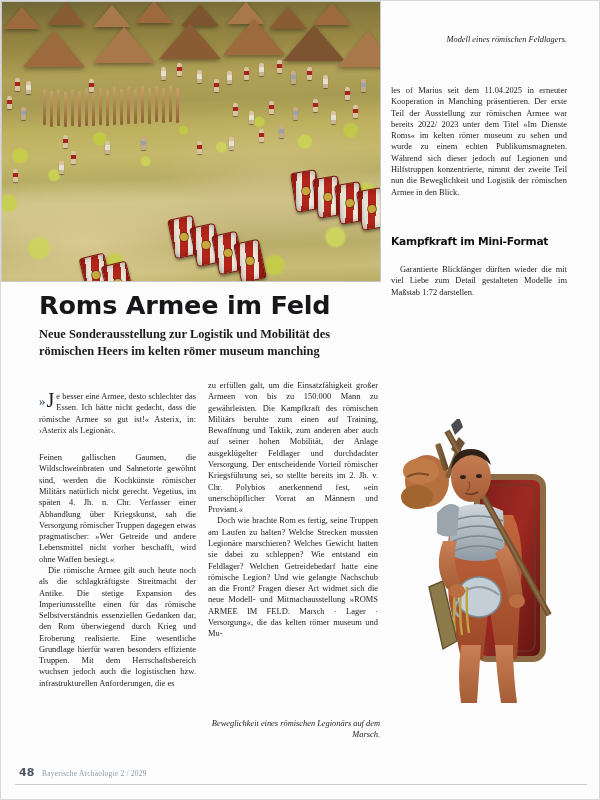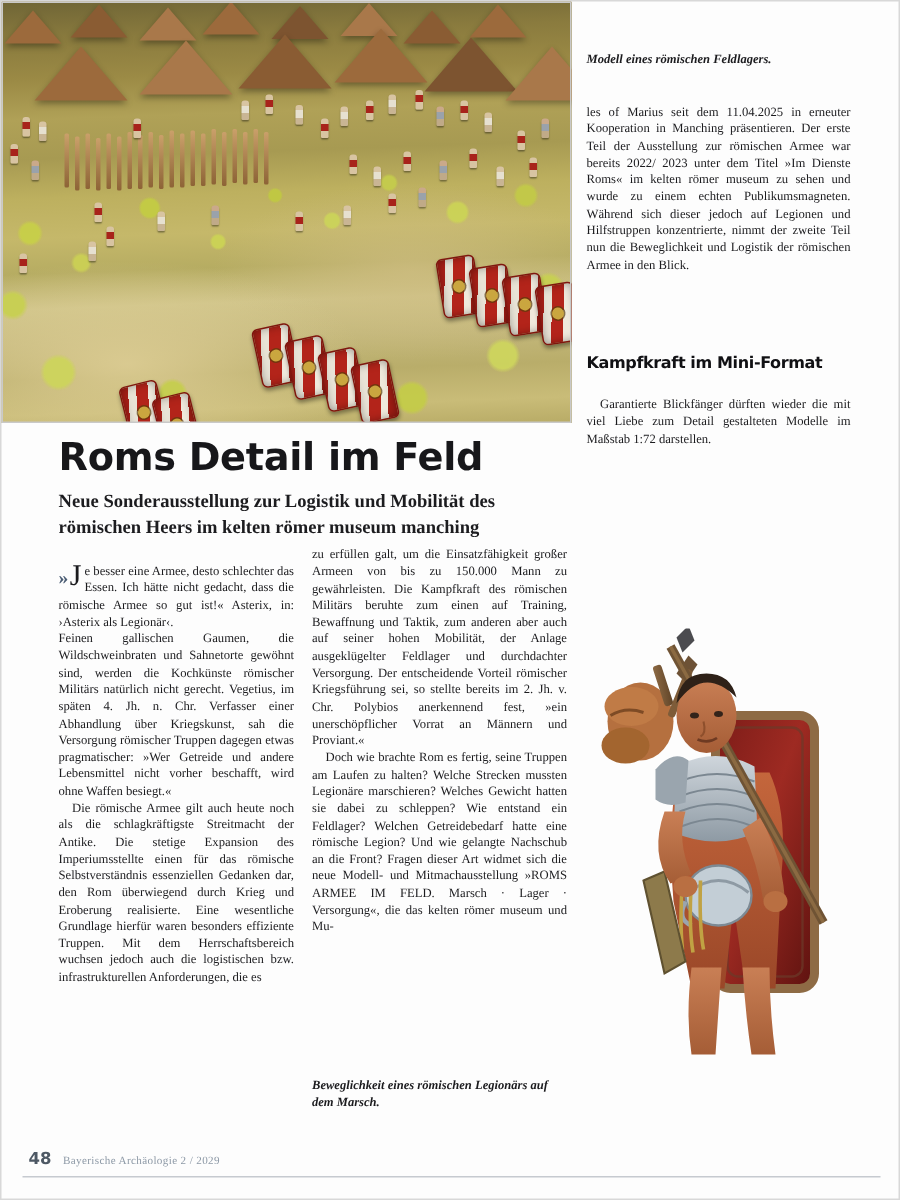--- a/index.html
+++ b/index.html
@@ -148,21 +148,21 @@
 
   .col {
     position: absolute;
     font-size: 8.45px;
     line-height: 1.335;
     text-align: justify;
     color: #1b1b1e;
     hyphens: auto;
   }
   .col p { margin: 0; text-indent: 9px; }
-  .col p.noind { text-indent: 0; }
+  .col p.noind { text-indent: 0; margin-top: 16px; }
 
   #col1 { left: 38px; top: 374px; width: 157px; }
   #col2 { left: 207px; top: 363px; width: 170px; }
   #col3 { left: 390px; top: 68px; width: 176px; }
 
   .dropcap-para { position: relative; }
   .guills {
     float: left;
     font-size: 13px;
     color: #4b5d74;
@@ -174,24 +174,25 @@
     float: left;
     font-size: 20px;
     line-height: 0.86;
     padding: 1px 2px 0 0;
     color: #1b1b1e;
   }
 
   .caption {
     position: absolute;
     font-style: italic;
-    font-weight: 700;
+    font-weight: 400;
     font-size: 8.4px;
     line-height: 1.36;
     color: #1b1b1e;
+    text-align: right;
   }
   #caption-camp { left: 390px; top: 33px; width: 176px; }
   #caption-legionary { left: 207px; top: 717px; width: 172px; }
 
   .subhead {
     position: absolute;
     left: 390px; top: 234px;
     width: 176px;
     font-family: "DejaVu Sans", sans-serif;
     font-size: 10.7px;
@@ -324,21 +325,21 @@
   <div class="col" id="col3">
     <p class="noind">les of Marius seit dem 11.04.2025 in erneuter Kooperation in Manching präsentieren. Der erste Teil der Ausstellung zur römischen Armee war bereits 2022/ 2023 unter dem Titel »Im Dienste Roms« im kelten römer museum zu sehen und wurde zu einem echten Publikumsmagneten. Während sich dieser jedoch auf Legionen und Hilfstruppen konzentrierte, nimmt der zweite Teil nun die Beweglichkeit und Logistik der römischen Armee in den Blick.</p>
   </div>
 
   <h2 class="subhead">Kampfkraft im Mini-Format</h2>
 
   <div class="col" id="col3b" style="left:390px; top:263px; width:176px;">
     <p>Garantierte Blickfänger dürften wieder die mit viel Liebe zum Detail gestalteten Modelle im Maßstab 1:72 darstellen.</p>
   </div>
 
-  <h1 class="headline">Roms Detail im Feld</h1>
+  <h1 class="headline">Roms Armee im Feld</h1>
   <div class="standfirst">Neue Sonderausstellung zur Logistik und Mobilität des römischen Heers im kelten römer museum manching</div>
 
   <div class="col" id="col1">
     <p class="noind dropcap-para">
       <span class="guills">»</span><span class="dropcap">J</span><span>e besser eine Armee, desto schlechter das Essen. Ich hätte nicht gedacht, dass die römische Armee so gut ist!« Asterix, in: ›Asterix als Legionär‹.</span>
     </p>
     <p class="noind">Feinen gallischen Gaumen, die Wildschweinbraten und Sahnetorte gewöhnt sind, werden die Kochkünste römischer Militärs natürlich nicht gerecht. Vegetius, im späten 4. Jh. n. Chr. Verfasser einer Abhandlung über Kriegskunst, sah die Versorgung römischer Truppen dagegen etwas pragmatischer: »Wer Getreide und andere Lebensmittel nicht vorher beschafft, wird ohne Waffen besiegt.«</p>
     <p>Die römische Armee gilt auch heute noch als die schlagkräftigste Streitmacht der Antike. Die stetige Expansion des Imperiumsstellte einen für das römische Selbstverständnis essenziellen Gedanken dar, den Rom überwiegend durch Krieg und Eroberung realisierte. Eine wesentliche Grundlage hierfür waren besonders effiziente Truppen. Mit dem Herrschaftsbereich wuchsen jedoch auch die logistischen bzw. infrastrukturellen Anforderungen, die es</p>
   </div>
 

